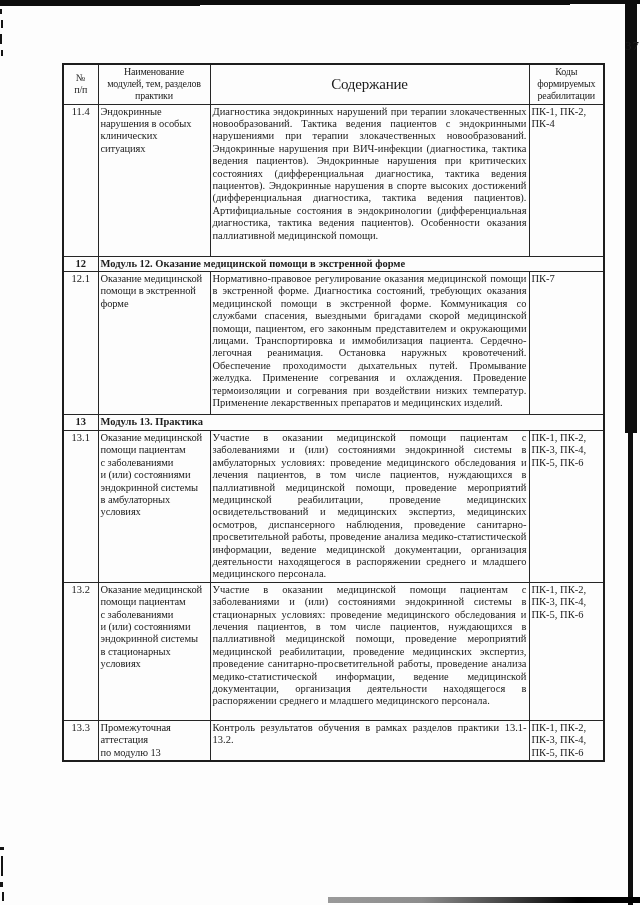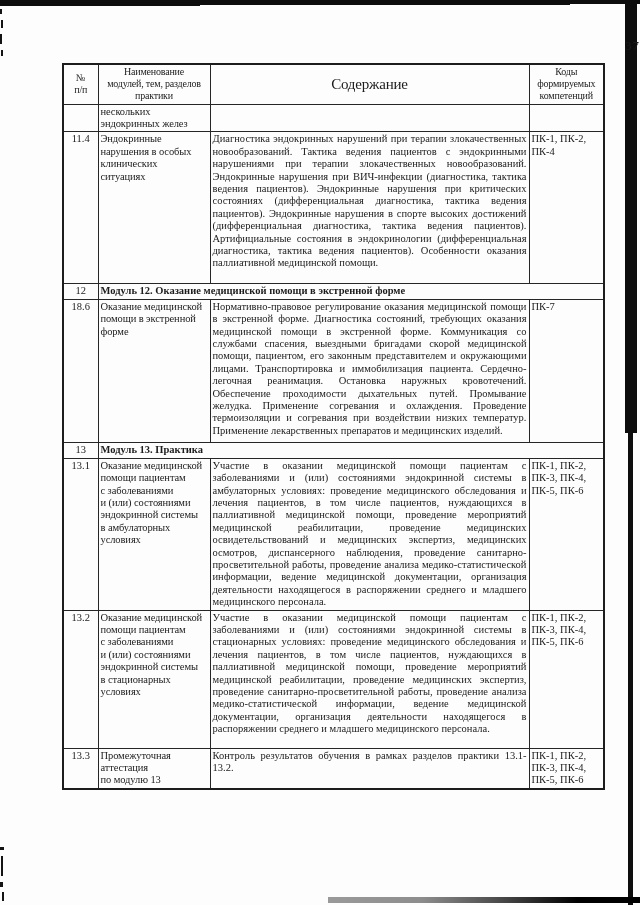--- a/index.html
+++ b/index.html
@@ -48,21 +48,21 @@
   }
   td.content{
     text-align:justify;
     padding:1px 4px 1px 5px;
     margin-left:16px;
   }
   td.codes{
     white-space:pre-line;
     padding:1px 2px 1px 4px;
   }
-  td.modnum{font-weight:normal;text-align:center;padding:0;}
+  td.modnum{font-weight:bold;text-align:center;padding:0;}
   td.modtitle{font-weight:bold;padding:0 2px 0 4px;line-height:13px;margin-left:41px;}
   
   tr.rhh{height:40px;}
   tr.rh0{height:25px;}
   tr.rh1{height:152px;}
   tr.rh2{height:38px;}
   tr.rh3{height:14px;}
   tr.rh4{height:143px;}
   tr.rh5{height:40px;}
   tr.rh6{height:16px;}
@@ -112,50 +112,43 @@
   <tbody>
     <tr class="hdr rhh">
       <td>№
 п/п</td>
       <td>Наименование
 модулей, тем, разделов
 практики</td>
       <td class="hcontent">Содержание</td>
       <td>Коды
 формируемых
-компетенций</td>
-    </tr>
-
-    <tr class="rh0">
-      <td class="num"></td>
-      <td class="name">нескольких
-эндокринных желез</td>
-      <td class="content"></td>
-      <td class="codes"></td>
-    </tr>
+реабилитации</td>
+    </tr>
+
 
     <tr class="rh1">
       <td class="num">11.4</td>
       <td class="name">Эндокринные
 нарушения в особых
 клинических
 ситуациях</td>
       <td class="content">Диагностика эндокринных нарушений при терапии злокачественных новообразований. Тактика ведения пациентов с эндокринными нарушениями при терапии злокачественных новообразований. Эндокринные нарушения при ВИЧ-инфекции (диагностика, тактика ведения пациентов). Эндокринные нарушения при критических состояниях (дифференциальная диагностика, тактика ведения пациентов). Эндокринные нарушения в спорте высоких достижений (дифференциальная диагностика, тактика ведения пациентов). Артифициальные состояния в эндокринологии (дифференциальная диагностика, тактика ведения пациентов). Особенности оказания паллиативной медицинской помощи.</td>
       <td class="codes">ПК-1, ПК-2,
 ПК-4</td>
     </tr>
 
 
     <tr class="rh3">
       <td class="modnum">12</td>
       <td class="modtitle" colspan="3">Модуль 12. Оказание медицинской помощи в экстренной форме</td>
     </tr>
 
     <tr class="rh4">
-      <td class="num">18.6</td>
+      <td class="num">12.1</td>
       <td class="name">Оказание медицинской
 помощи в экстренной
 форме</td>
       <td class="content">Нормативно-правовое регулирование оказания медицинской помощи в экстренной форме. Диагностика состояний, требующих оказания медицинской помощи в экстренной форме. Коммуникация со службами спасения, выездными бригадами скорой медицинской помощи, пациентом, его законным представителем и окружающими лицами. Транспортировка и иммобилизация пациента. Сердечно-легочная реанимация. Остановка наружных кровотечений. Обеспечение проходимости дыхательных путей. Промывание желудка. Применение согревания и охлаждения. Проведение термоизоляции и согревания при воздействии низких температур. Применение лекарственных препаратов и медицинских изделий.</td>
       <td class="codes">ПК-7</td>
     </tr>
 
 
     <tr class="rh6">
       <td class="modnum">13</td>

